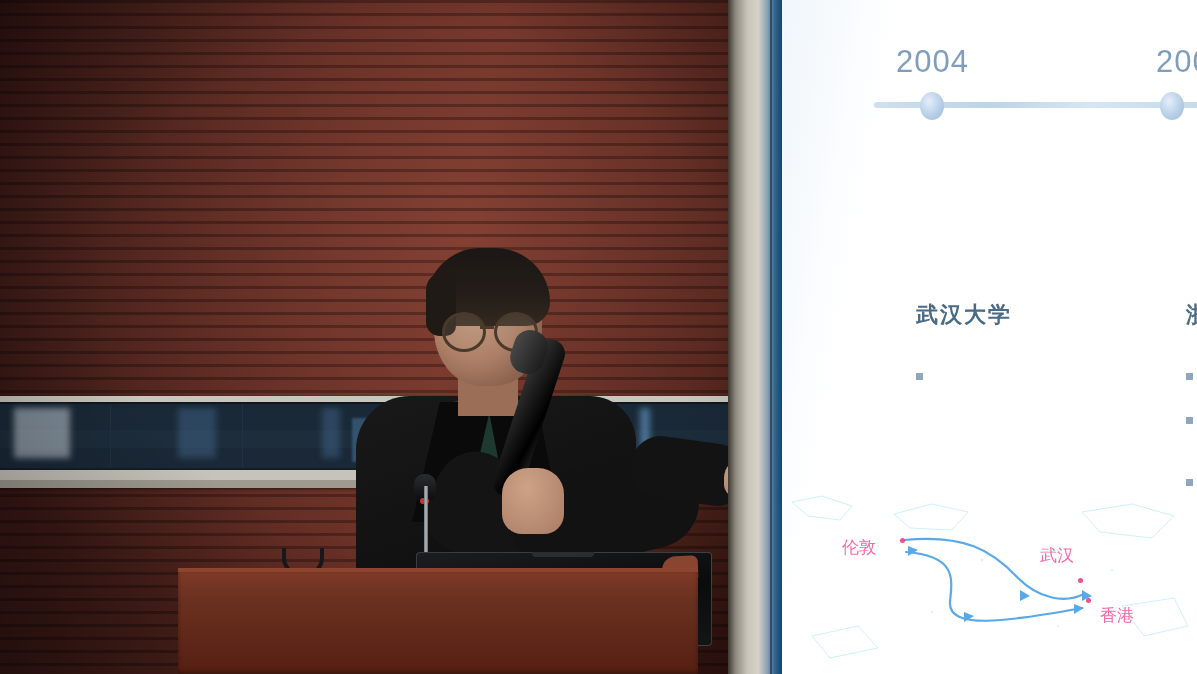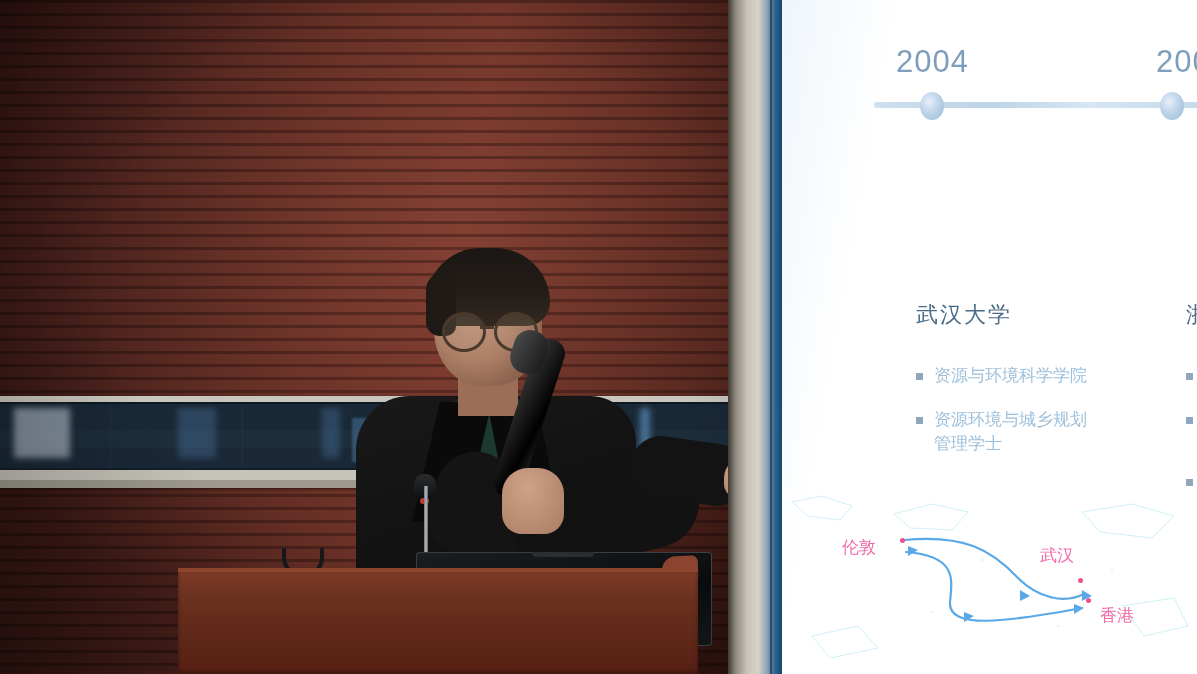--- a/index.html
+++ b/index.html
@@ -110,21 +110,21 @@
   #year-2004{left:114px;top:44px;}
   #year-2008{left:374px;top:44px;}
 
   #timeline{position:absolute;left:92px;top:102px;width:330px;height:6px;
      background:linear-gradient(90deg,#cfe0ef 0%,#bcd4e8 35%,#d6e6f3 65%,#c4daec 100%);border-radius:3px;}
   .tl-node{position:absolute;width:24px;height:28px;border-radius:50%;
      background:radial-gradient(ellipse at 38% 34%,#e4eefa 0%,#b7cfe7 55%,#9dbcda 100%);}
   #node-2004{left:138px;top:92px;}
   #node-2008{left:378px;top:92px;}
 
-  .col-head{position:absolute;font-size:22px;font-weight:normal;color:#4a6b86;letter-spacing:2px;white-space:nowrap;}
+  .col-head{position:absolute;font-size:22px;font-weight:bold;color:#4a6b86;letter-spacing:2px;white-space:nowrap;}
   #head-col1{left:134px;top:300px;}
   #head-col2{left:404px;top:300px;}
 
   .bullet-row{position:absolute;display:flex;align-items:flex-start;gap:11px;}
   .bullet-mark{width:7px;height:7px;background:#8fa6bd;margin-top:9px;flex:0 0 auto;}
   .bullet-text{font-size:17px;line-height:1.42;color:#9dc0dc;white-space:pre-line;}
   #b1{left:134px;top:364px;width:262px;}
   #b2{left:134px;top:408px;width:262px;}
   #b3{left:404px;top:364px;width:40px;overflow:hidden;}
   #b4{left:404px;top:408px;width:40px;overflow:hidden;}
@@ -231,26 +231,20 @@
 
     <div id="timeline"></div>
     <div class="tl-node" id="node-2004"></div>
     <div class="tl-node" id="node-2008"></div>
 
     <div class="col-head" id="head-col1">武汉大学</div>
     <div class="col-head" id="head-col2">浙</div>
 
     <div class="bullet-row" id="b1">
       <span class="bullet-mark"></span>
-      <span class="bullet-text">资源与环境科学学院</span>
-    </div>
-    <div class="bullet-row" id="b2">
-      <span class="bullet-mark"></span>
-      <span class="bullet-text">资源环境与城乡规划
-管理学士</span>
     </div>
     <div class="bullet-row" id="b3">
       <span class="bullet-mark"></span>
 
     </div>
     <div class="bullet-row" id="b4">
       <span class="bullet-mark"></span>
 
     </div>
     <div class="bullet-row" id="b5">

